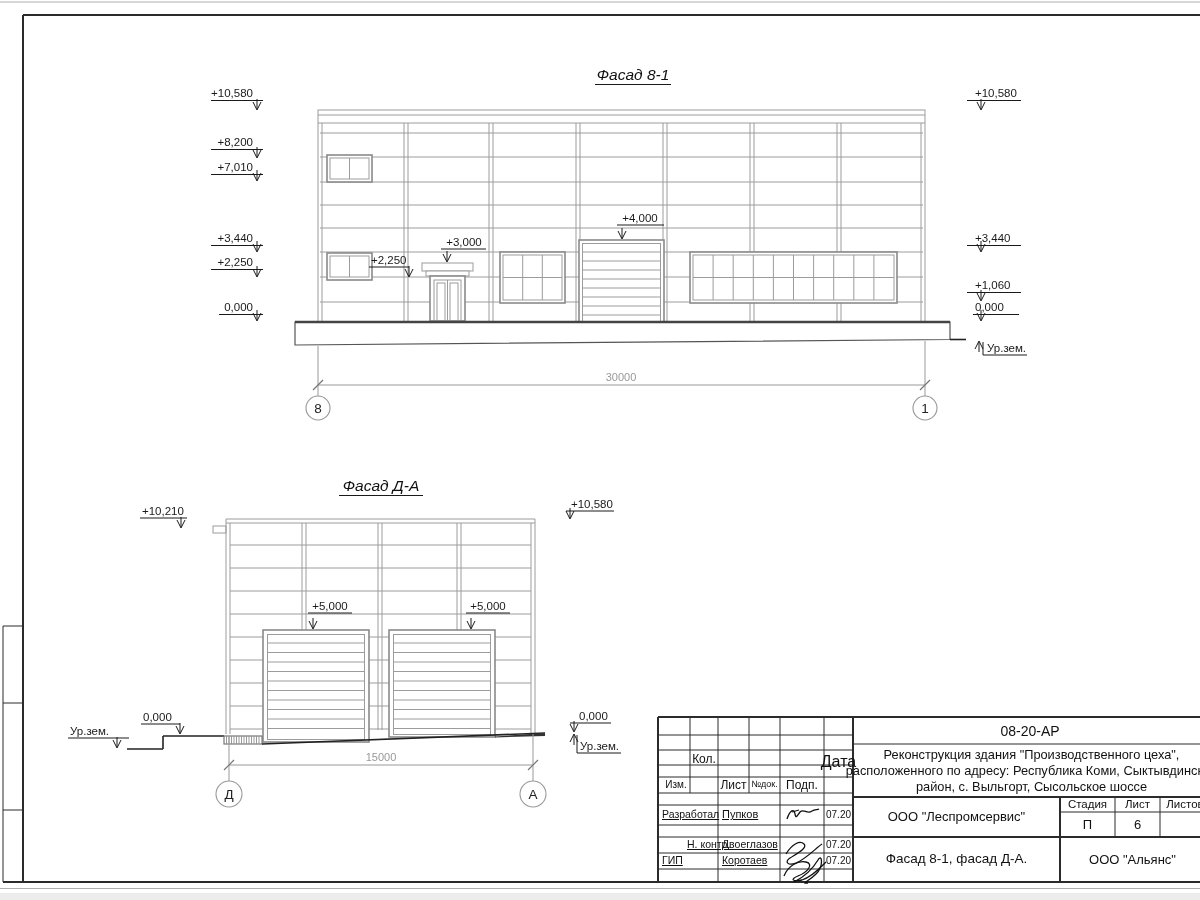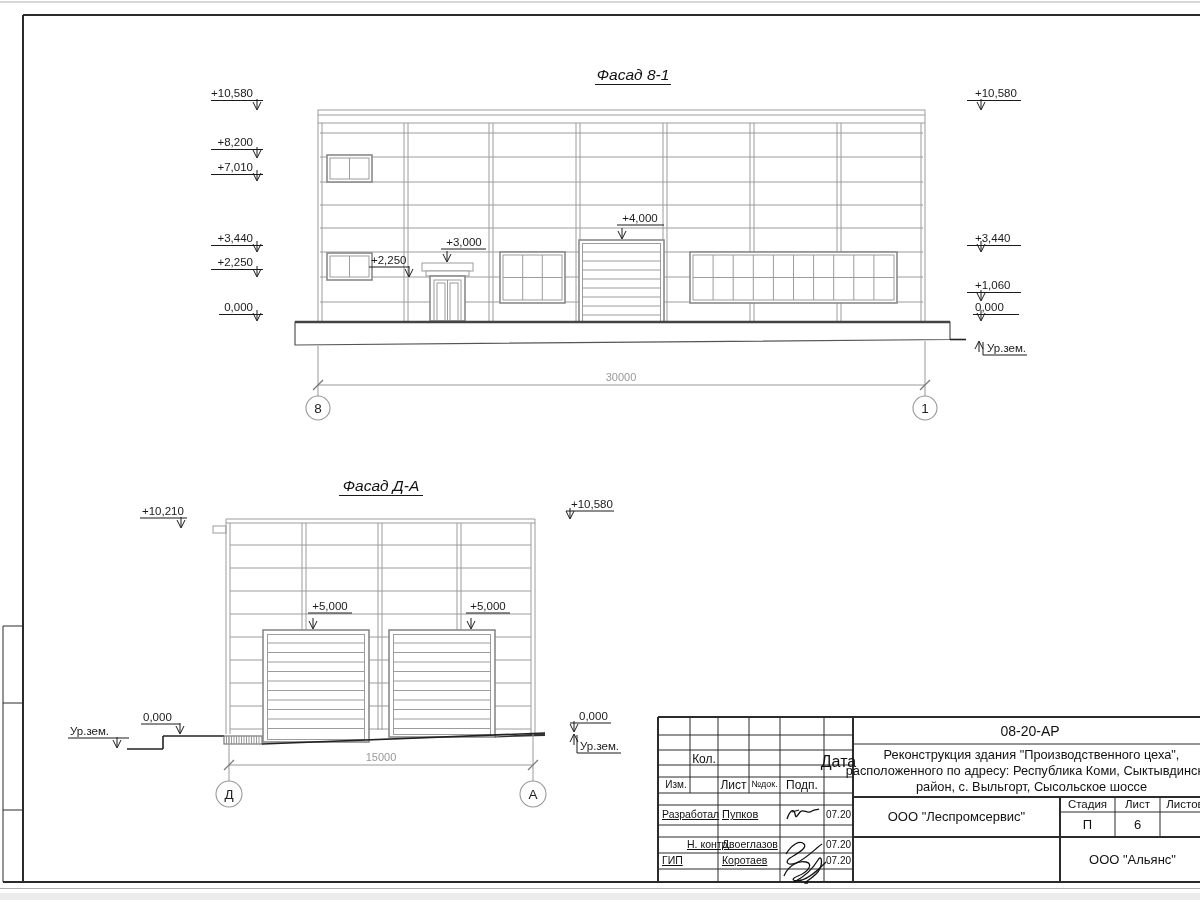--- a/index.html
+++ b/index.html
@@ -413,20 +413,21 @@
 
 <div class="cell cell-l" style="left:659px;top:837px;width:58px;height:16px;font-size:10.5px;padding-left:28px;">Н. контр.</div>
 <div class="cell cell-l" style="left:719px;top:837px;width:60px;height:16px;font-size:10.5px;">Двоеглазов</div>
 <div class="cell" style="left:824px;top:837px;width:29px;height:16px;font-size:10px;">07.20</div>
 
 <div class="cell cell-l" style="left:659px;top:853px;width:58px;height:16px;font-size:10.5px;">ГИП</div>
 <div class="cell cell-l" style="left:719px;top:853px;width:60px;height:16px;font-size:10.5px;">Коротаев</div>
 <div class="cell" style="left:824px;top:853px;width:29px;height:16px;font-size:10px;">07.20</div>
 
 <div class="cell" style="left:855px;top:797px;width:203px;height:40px;font-size:13px;">ООО "Леспромсервис"</div>
+<div class="cell" style="left:855px;top:837px;width:203px;height:45px;font-size:13.5px;">Фасад 8-1, фасад Д-А.</div>
 
 <div class="cell" style="left:1060px;top:797px;width:55px;height:15px;font-size:11.5px;">Стадия</div>
 <div class="cell" style="left:1115px;top:797px;width:45px;height:15px;font-size:11.5px;">Лист</div>
 <div class="cell" style="left:1160px;top:797px;width:50px;height:15px;font-size:11.5px;">Листов</div>
 <div class="cell" style="left:1060px;top:812px;width:55px;height:25px;font-size:13px;">П</div>
 <div class="cell" style="left:1115px;top:812px;width:45px;height:25px;font-size:13px;">6</div>
 <div class="cell" style="left:1060px;top:837px;width:145px;height:45px;font-size:13px;">ООО "Альянс"</div>
 
 
 <svg class="sig-svg" style="left:783px;top:806px;" width="38" height="18">

